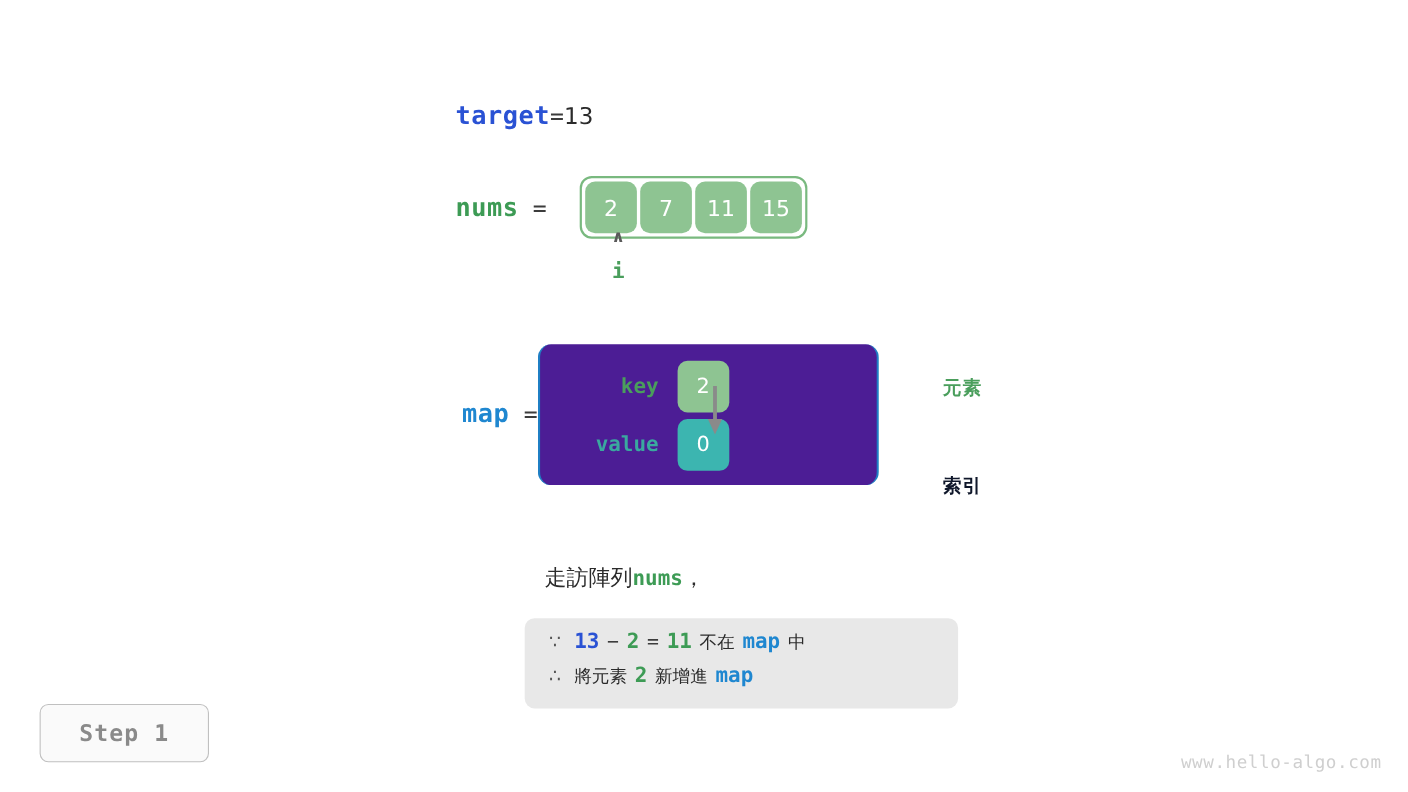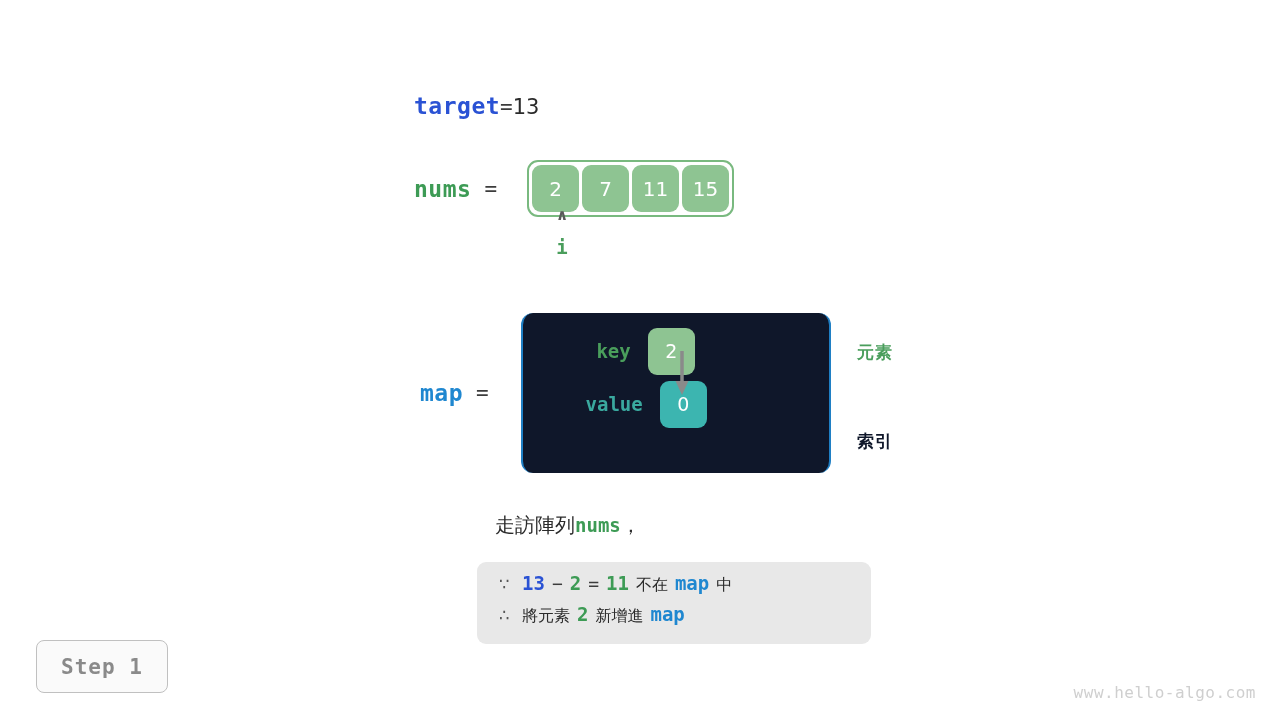--- a/index.html
+++ b/index.html
@@ -134,39 +134,38 @@
   }
   #map-row .eq {
     font-size: 21px;
     color: #3c3c3c;
     font-family: "DejaVu Sans Mono", monospace;
     margin-left: 13px;
   }
 
   .map-box {
     position: relative;
-    margin-left: 32px;
     width: 310px;
-    height: 160px;
-    background: #0f172a;
+    height: 128px;
+    background: #4c1d95;
     border-left: 2.5px solid #1f7fc4;
     border-right: 2.5px solid #1f7fc4;
     border-radius: 12px;
     box-sizing: border-box;
   }
   .map-rowline {
     position: absolute;
     left: 0;
     width: 100%;
     height: 52px;
     display: flex;
     align-items: center;
   }
   .map-rowline.key-line  { top: 12px; }
-  .map-rowline.val-line  { top: 65px; padding-left: 12px; }
+  .map-rowline.val-line  { top: 65px; }
 
   .map-label {
     width: 125px;
     text-align: right;
     font-family: "DejaVu Sans Mono", monospace;
     font-weight: bold;
     font-size: 19px;
     padding-right: 17px;
     box-sizing: border-box;
   }
@@ -279,21 +278,21 @@
   .explain-line .zh {
     font-size: 16px;
     color: #2b2b2b;
   }
 
   
   #step-badge {
     position: absolute;
     left: 36px;
     top: 640px;
-    width: 132px;
+    width: 154px;
     height: 53px;
     border: 1.5px solid #c0c0c0;
     border-radius: 8px;
     background: #fafafa;
     display: flex;
     align-items: center;
     justify-content: center;
     font-family: "DejaVu Sans Mono", monospace;
     font-weight: bold;
     font-size: 21px;

